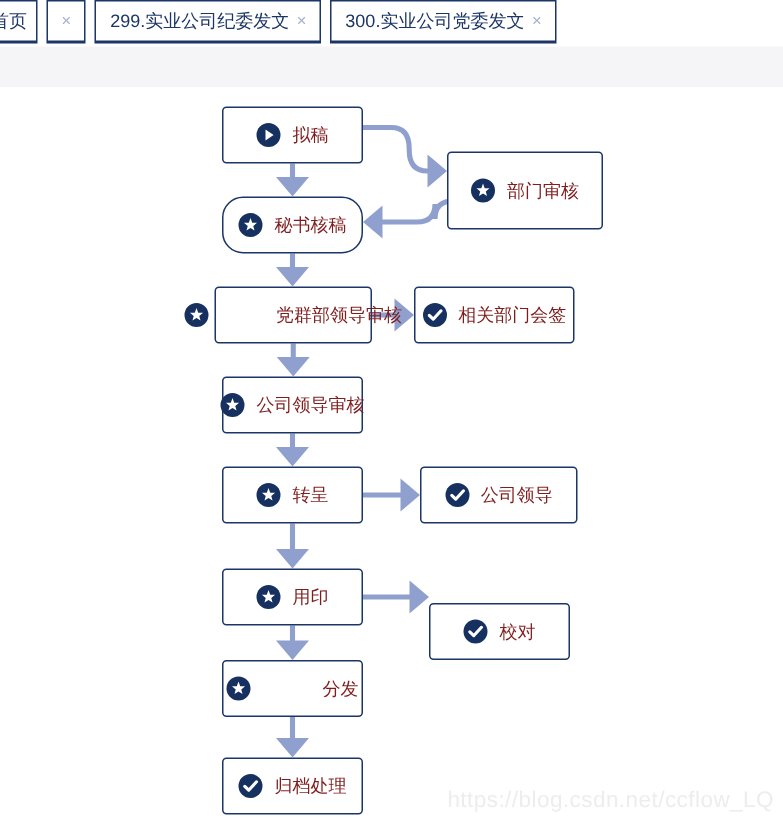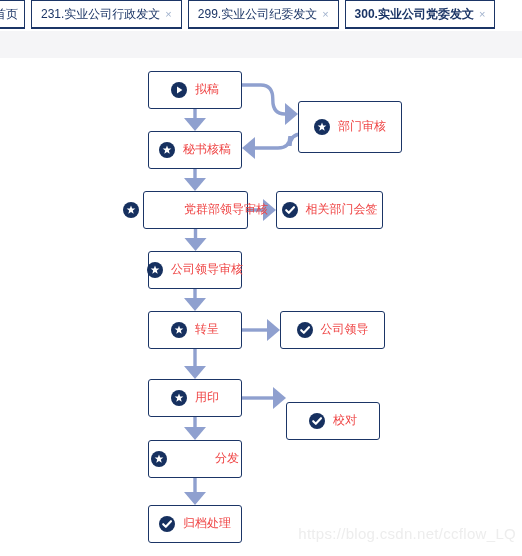--- a/index.html
+++ b/index.html
@@ -42,21 +42,21 @@
     font-size: 12px;
     color: #1b3566;
     white-space: nowrap;
     cursor: pointer;
   }
   .tab.home {
     margin-left: -13px;
     padding-left: 6px;
     padding-right: 6px;
   }
-  .tab.active .tab-label { font-weight: bold; }
+  .tab.active .tab-label { font-weight: normal; }
   .tab-label { line-height: 1; }
   .tab-close {
     font-size: 11px;
     color: #9fb0cc;
     line-height: 1;
     cursor: pointer;
   }
 
   
   #graystrip {
@@ -87,24 +87,23 @@
     position: absolute;
     box-sizing: border-box;
     border: 1px solid #1b3566;
     border-radius: 3px;
     background: #ffffff;
     display: flex;
     align-items: center;
     justify-content: center;
     gap: 8px;
     font-size: 12px;
-    color: #ef4444;
+    color: #7f1d1d;
     cursor: pointer;
     z-index: 2;
-    font-family: Liberation Mono, monospace;
   }
   .node-label { line-height: 1; white-space: nowrap; }
 
   .nicon {
     width: 16px; height: 16px;
     flex: 0 0 16px;
     border-radius: 50%;
     background: #16305f;
     display: inline-flex;
     align-items: center;
@@ -125,21 +124,20 @@
   }
 </style>
 </head>
 <body>
 
 <div id="tabbar">
     <div class="tab home">
       <span class="tab-label">首页</span>
     </div>
     <div class="tab">
-      <span class="tab-label">231.实业公司行政发文</span>
       <span class="tab-close">×</span>
     </div>
     <div class="tab">
       <span class="tab-label">299.实业公司纪委发文</span>
       <span class="tab-close">×</span>
     </div>
     <div class="tab active">
       <span class="tab-label">300.实业公司党委发文</span>
       <span class="tab-close">×</span>
     </div>
@@ -184,21 +182,21 @@
       <span class="node-label">拟稿</span>
     </div>
     <div class="node" style="left: 298px; top: 43px; width: 104px; height: 52px;">
       <span class="nicon">
         <svg width="16" height="16" viewBox="0 0 16 16">
           <polygon points="8.00,3.40 9.15,6.42 12.37,6.58 9.85,8.60 10.70,11.72 8.00,9.95 5.30,11.72 6.15,8.60 3.63,6.58 6.85,6.42" fill="#ffffff"></polygon>
         </svg>
       </span>
       <span class="node-label">部门审核</span>
     </div>
-    <div class="node" style="left: 148px; top: 73px; width: 94px; height: 38px;">
+    <div class="node" style="left: 148px; top: 73px; width: 94px; height: 38px; border-radius: 14px;">
       <span class="nicon">
         <svg width="16" height="16" viewBox="0 0 16 16">
           <polygon points="8.00,3.40 9.15,6.42 12.37,6.58 9.85,8.60 10.70,11.72 8.00,9.95 5.30,11.72 6.15,8.60 3.63,6.58 6.85,6.42" fill="#ffffff"></polygon>
         </svg>
       </span>
       <span class="node-label">秘书核稿</span>
     </div>
     <div class="node" style="left: 143px; top: 133px; width: 105px; height: 38px; gap: 45px;">
       <span class="nicon">
         <svg width="16" height="16" viewBox="0 0 16 16">

